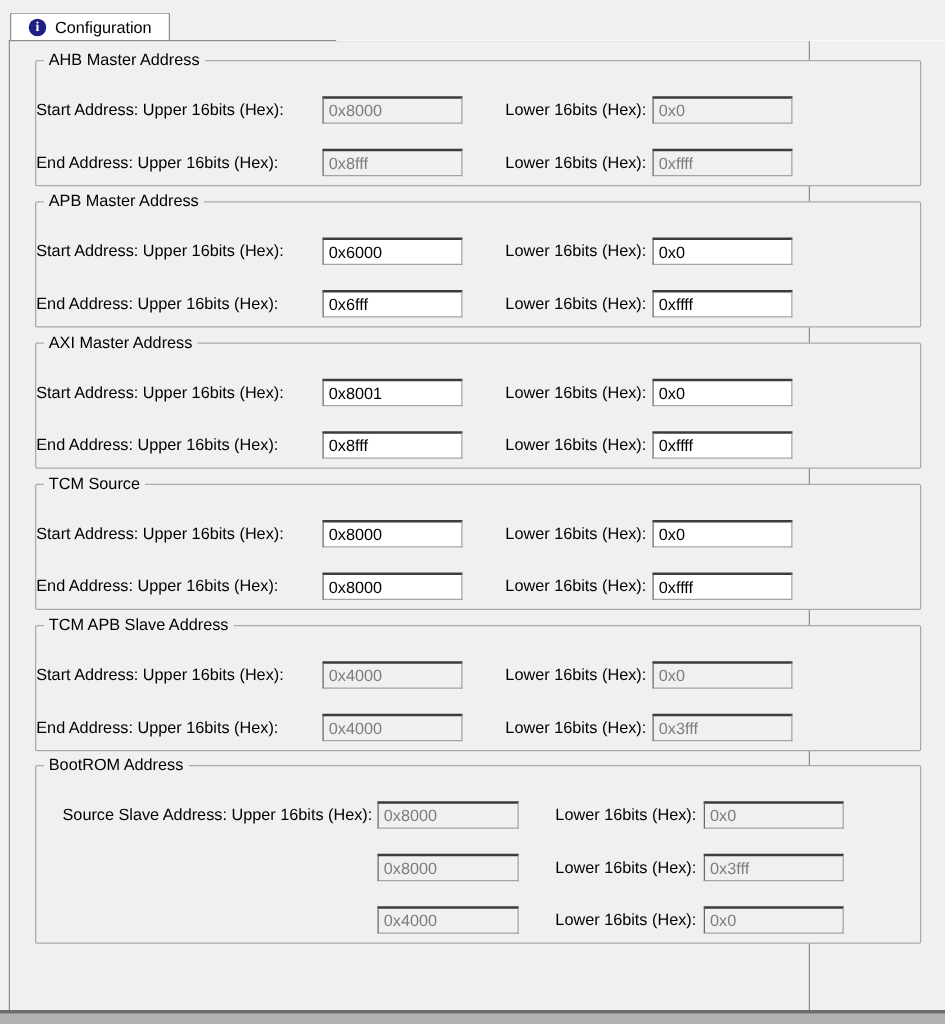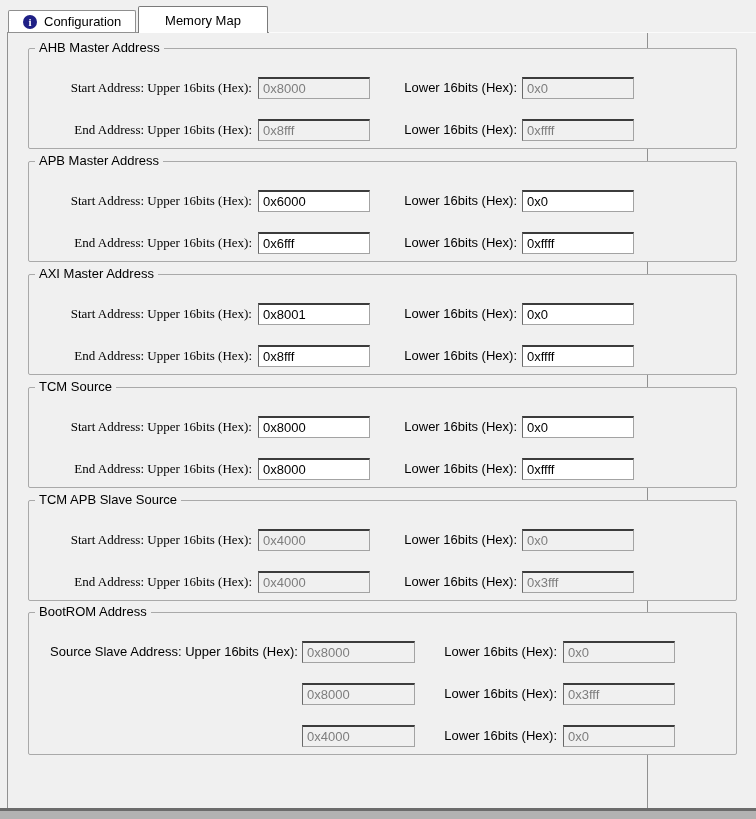--- a/index.html
+++ b/index.html
@@ -118,42 +118,39 @@
     border-left: 1px solid #686868;
     border-right: 1px solid #a3a3a3;
     border-bottom: 1px solid #a3a3a3;
     outline: none;
   }
   .fin[disabled] {
     background: #f0f0f0;
     color: #7d7d7d;
   }
   
-  .std .fl1 { left: 0; width: 223px; text-align: right; font-family: Liberation Serif, serif; }
+  .std .fl1 { left: 0; width: 223px; text-align: left; }
   .std .fin1 { left: 229px; width: 112px; }
   .std .fl2 { left: 300px; width: 188px; text-align: right; }
   .std .fin2 { left: 493px; width: 112px; }
   
   .boot .fl1 { left: 21px; width: 280px; text-align: left; }
   .boot .fin1 { left: 273px; width: 113px; }
   .boot .fl2 { left: 340px; width: 188px; text-align: right; }
   .boot .fin2 { left: 534px; width: 112px; }
 </style>
 </head>
 <body>
 
 <div class="window">
 
   <div class="tab tab-config">
     <span class="info-icon"></span>
     <span>Configuration</span>
   </div>
-  <div class="tab tab-selected">
-    <span>Memory Map</span>
-  </div>
   <div class="tabstrip-highlight"></div>
 
   <div class="panel">
 
     <div class="grp std" style="top:15px;height:101px">
       <span class="grp-legend">AHB Master Address</span>
       <div class="row" style="top:28px">
         <span class="flb fl1">Start Address: Upper 16bits (Hex):</span>
         <input class="fin fin1" disabled="" value="0x8000" style="">
         <span class="flb fl2">Lower 16bits (Hex):</span>
@@ -209,21 +206,21 @@
       </div>
       <div class="row" style="top:70px">
         <span class="flb fl1">End Address: Upper 16bits (Hex):</span>
         <input class="fin fin1" value="0x8000" style="">
         <span class="flb fl2">Lower 16bits (Hex):</span>
         <input class="fin fin2" value="0xffff" style="">
       </div>
     </div>
 
     <div class="grp std" style="top:467px;height:101px">
-      <span class="grp-legend">TCM APB Slave Source</span>
+      <span class="grp-legend">TCM APB Slave Address</span>
       <div class="row" style="top:28px">
         <span class="flb fl1">Start Address: Upper 16bits (Hex):</span>
         <input class="fin fin1" disabled="" value="0x4000" style="">
         <span class="flb fl2">Lower 16bits (Hex):</span>
         <input class="fin fin2" disabled="" value="0x0" style="">
       </div>
       <div class="row" style="top:70px">
         <span class="flb fl1">End Address: Upper 16bits (Hex):</span>
         <input class="fin fin1" disabled="" value="0x4000" style="">
         <span class="flb fl2">Lower 16bits (Hex):</span>

